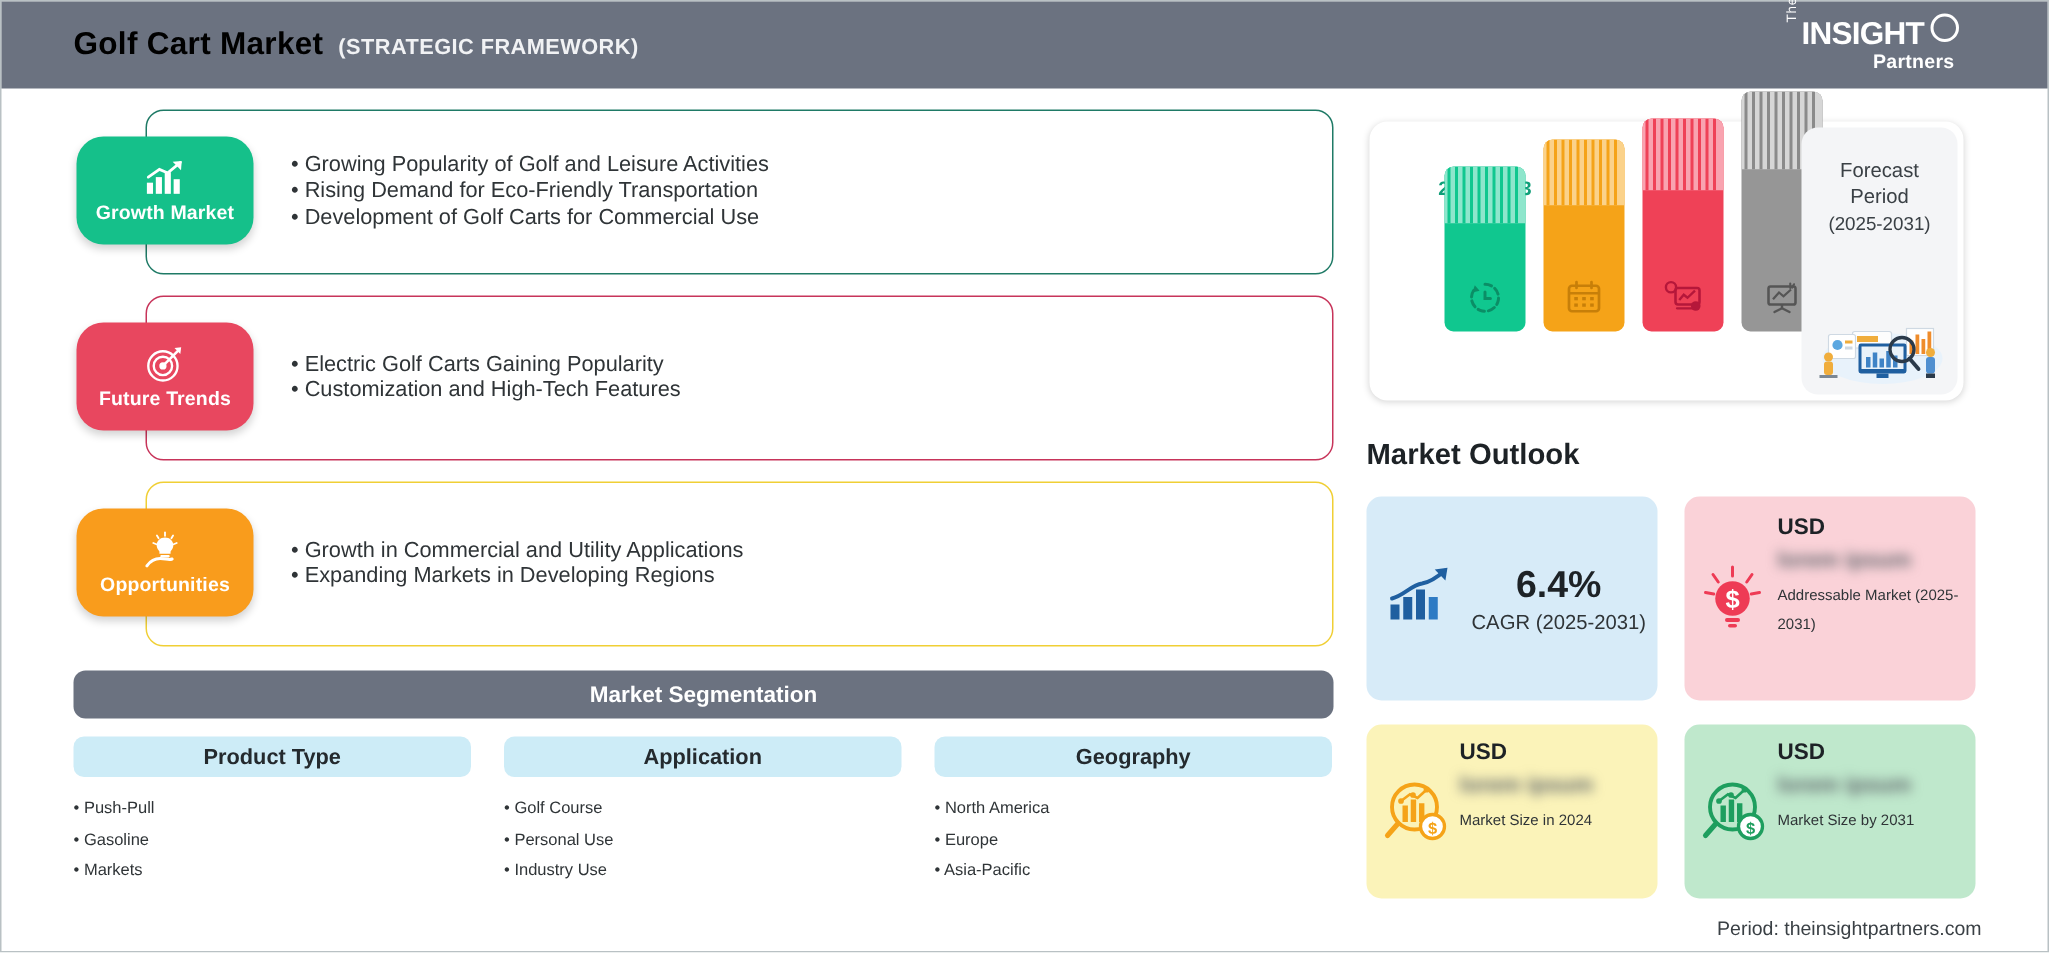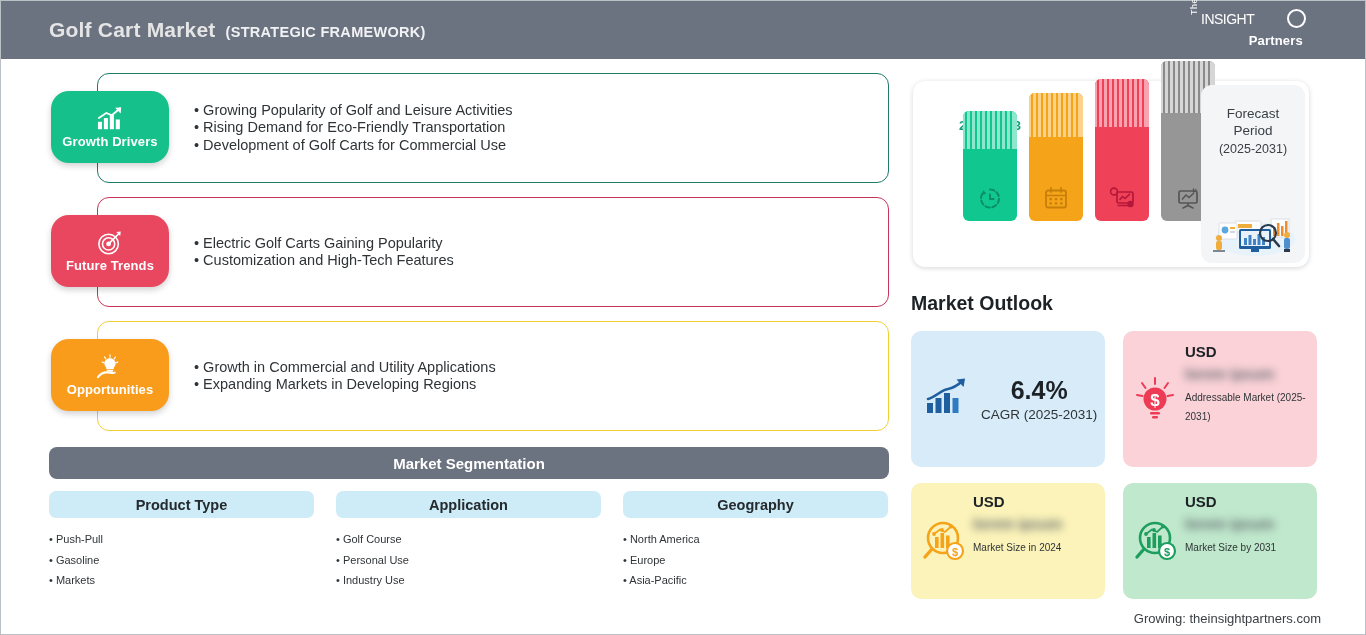--- a/index.html
+++ b/index.html
@@ -19,30 +19,30 @@
 
   
   .header {
     position: absolute; left: 0; top: 0;
     width: 1364px; height: 58px;
     background: #6b7280;
     display: flex; align-items: center;
   }
   .header-title-wrap { margin-left: 48px; display: flex; align-items: baseline; gap: 10px; }
   .header-title {
-    color: #e5e5e5; font-size: 21px; font-weight: bold; letter-spacing: .2px;
+    color: #000000; font-size: 21px; font-weight: bold; letter-spacing: .2px;
   }
   .header-sub { color: #f1f2f4; font-size: 14.5px; font-weight: bold; letter-spacing: .3px; }
 
   .logo { position: absolute; right: 56px; top: 8px; width: 120px; height: 44px; color:#fff; }
   .logo-the {
     position:absolute; left:0; top:6px; font-size:9px; letter-spacing:.5px;
     transform: rotate(-90deg); transform-origin: left top; white-space:nowrap;
   }
-  .logo-insight { position:absolute; left:12px; top:2px; font-size:14px; font-weight:normal; letter-spacing:-.5px; }
+  .logo-insight { position:absolute; left:12px; top:2px; font-size:21px; font-weight:bold; letter-spacing:-.5px; }
   .logo-partners { position:absolute; right:6px; top:24px; font-size:13px; font-weight:bold; letter-spacing:.2px; }
   .logo-ring {
     position:absolute; right:3px; top:0px; width:19px; height:19px;
     border:2.5px solid #ffffff; border-radius:50%;
   }
 
   
   .lcard {
     position: absolute;
     border-radius: 12px;
@@ -174,21 +174,21 @@
     <span class="badge-icon">
       <svg viewBox="0 0 32 28" width="30" height="26">
         <rect x="3" y="17" width="4.4" height="8" fill="#fff"></rect>
         <rect x="9.4" y="13" width="4.4" height="12" fill="#fff"></rect>
         <rect x="15.8" y="9.5" width="4.4" height="15.5" fill="#fff"></rect>
         <rect x="22.2" y="14.5" width="4.4" height="10.5" fill="#fff"></rect>
         <path d="M4 13 L12 7.5 L18 10 L27 2.5" stroke="#fff" stroke-width="2" fill="none" stroke-linecap="round"></path>
         <path d="M21.5 2 L28 1.5 L27.5 8 Z" fill="#fff"></path>
       </svg>
     </span>
-    <span class="badge-label">Growth Drivers</span>
+    <span class="badge-label">Growth Market</span>
   </div>
 
   <div class="lcard" id="card-trends">
     <div class="lcard-body">
       <div class="bullet">Electric Golf Carts Gaining Popularity</div>
       <div class="bullet">Customization and High-Tech Features</div>
     </div>
   </div>
   <div class="badge" id="badge-trends">
     <span class="badge-icon">
@@ -525,15 +525,15 @@
           <circle cx="36" cy="34" r="8" fill="#fff" stroke="#1e9e5e" stroke-width="2.2"></circle>
           <text x="36" y="39" font-size="11" font-weight="bold" fill="#1e9e5e" text-anchor="middle" font-family="Liberation Sans, sans-serif">$</text>
         </svg>
       </span>
       <div class="usd-label">USD</div>
       <div class="usd-blur">lorem ipsum</div>
       <div class="usd-cap">Market Size by 2031</div>
     </div>
   </div>
 
-  <div class="source">Growing: theinsightpartners.com</div>
+  <div class="source">Period: theinsightpartners.com</div>
 
 </div>
 
 </body></html>

